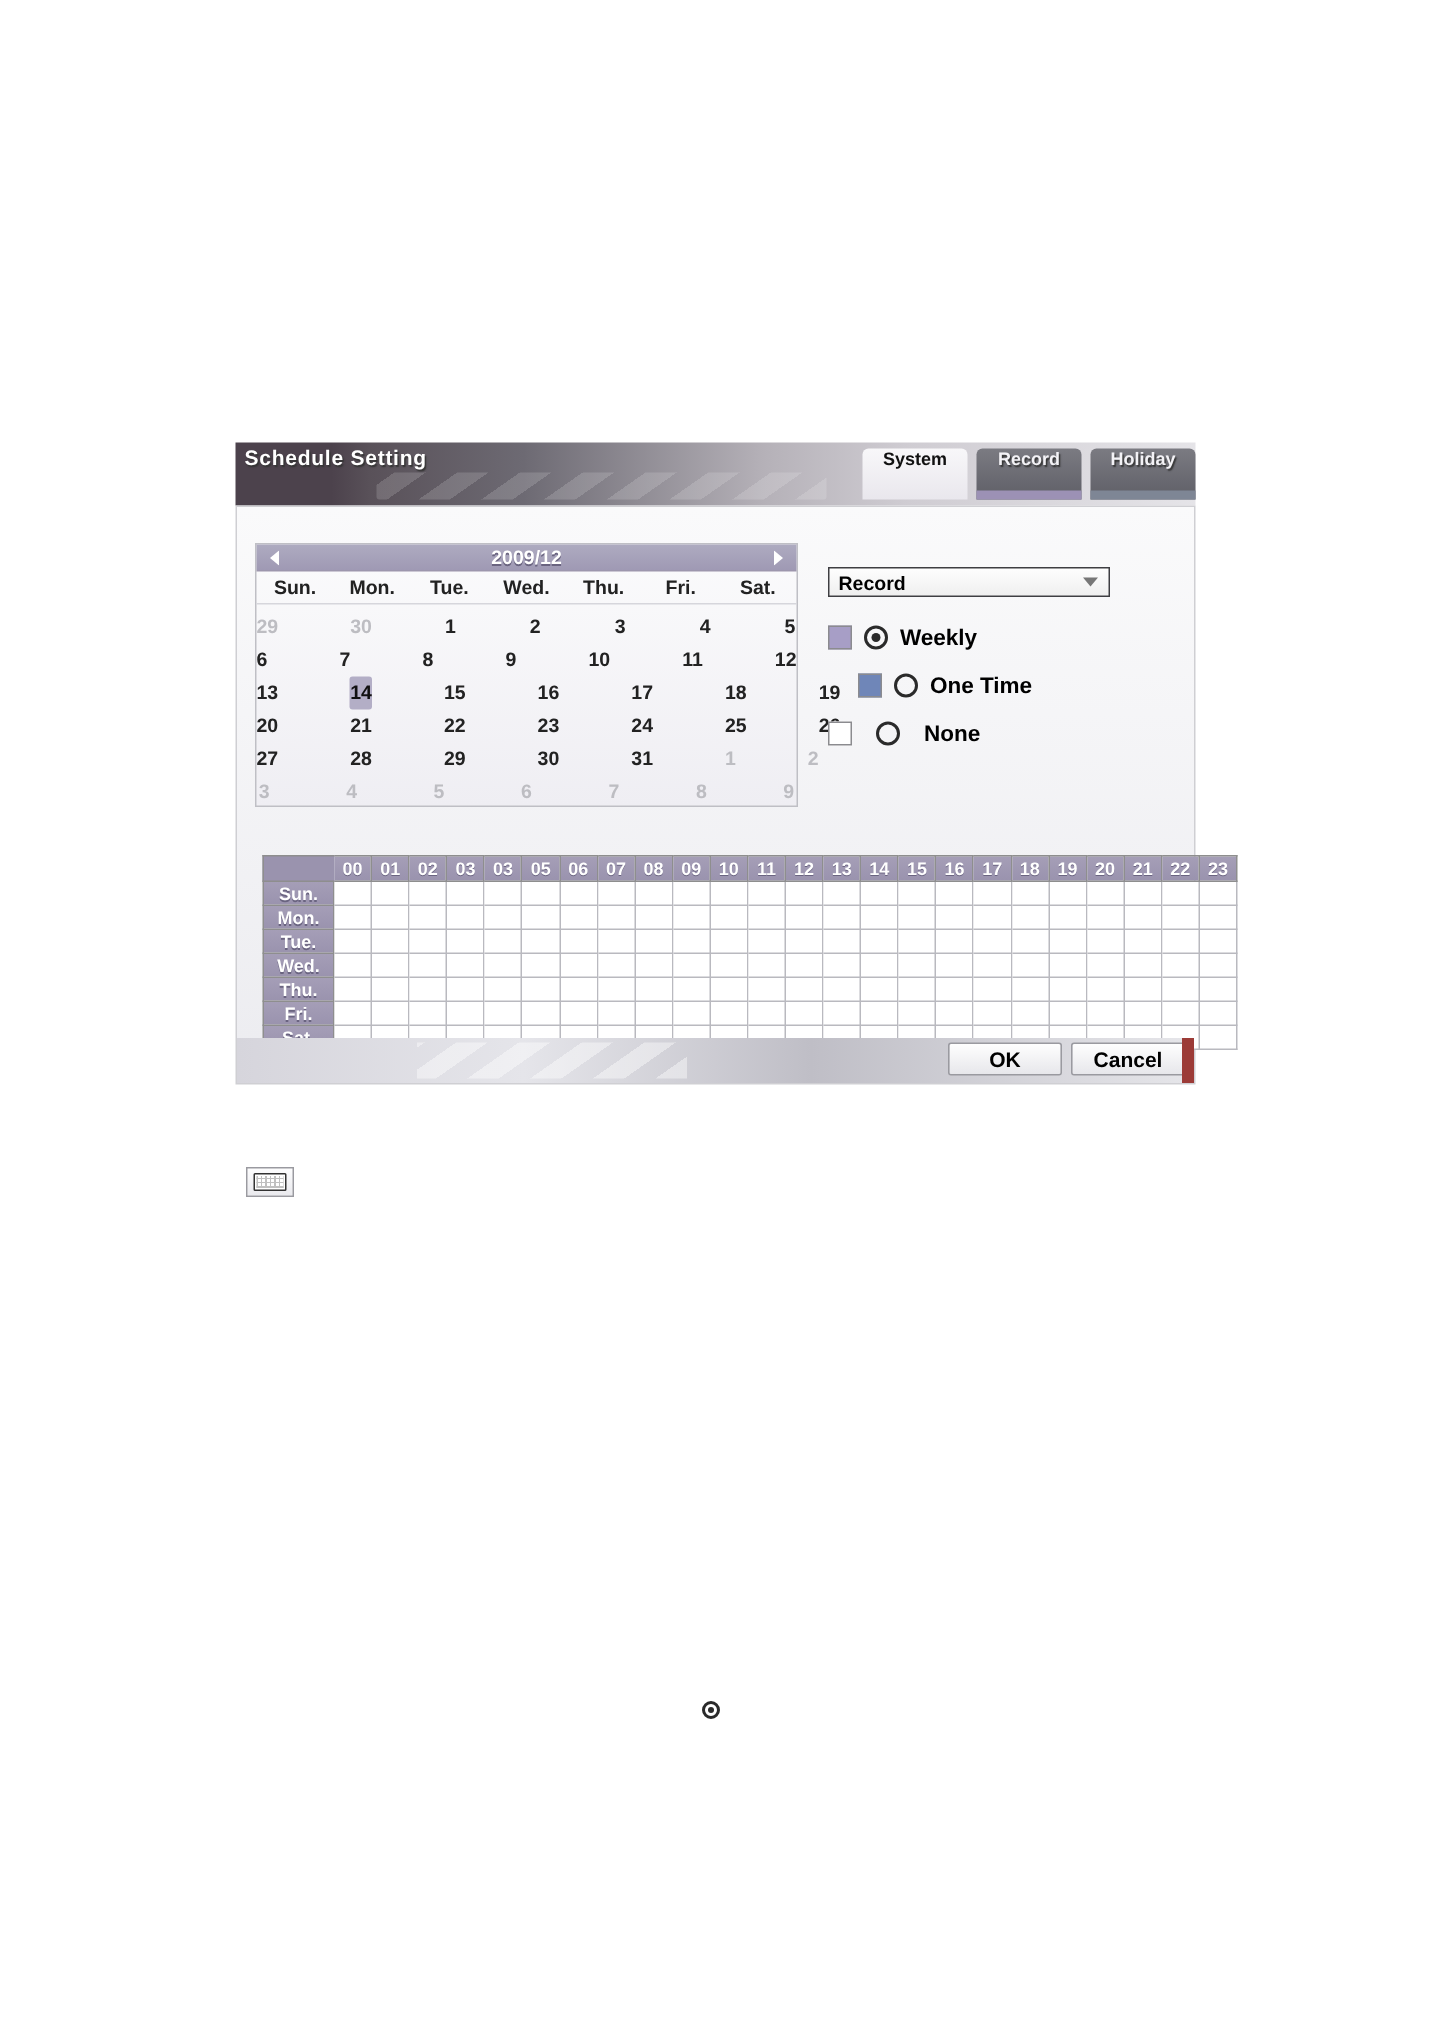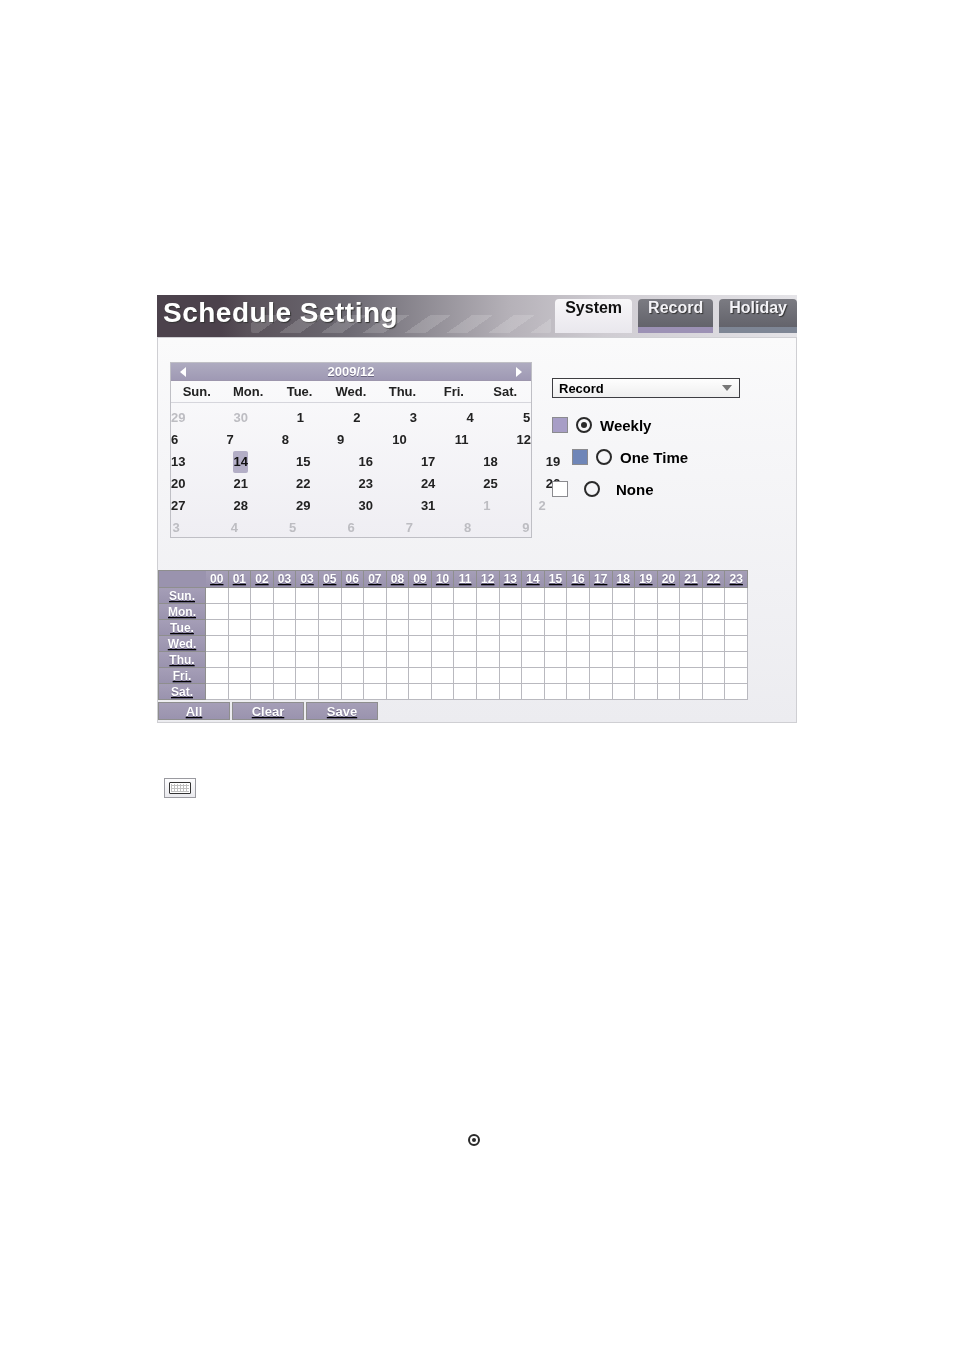--- a/index.html
+++ b/index.html
@@ -22,21 +22,21 @@
       #4c424c 0%, #4c424c 10%,
       #595159 14%,
       #6d6a73 30%,
       #b5b1b8 55%,
       #cfccd2 70%,
       #e5e4e8 100%);
   }
   .title-text {
     position: absolute;
     left: 6px; top: 2px;
-    font-size: 28px;
+    font-size: 14px;
     font-weight: 700;
     color: #fff;
     letter-spacing: .5px;
     text-shadow: 1px 1px 1px #333;
   }
   .titlebar .gloss {
     position: absolute;
     left: 94px; bottom: 4px;
     width: 300px; height: 18px;
     background: repeating-linear-gradient(
@@ -53,21 +53,21 @@
     display: flex;
     gap: 6px;
   }
   .top-tab {
     position: relative;
     min-width: 70px;
     height: 34px;
     padding: 0 10px;
     display: flex; align-items: flex-start; justify-content: center;
     font-weight: 700;
-    font-size: 16px;
+    font-size: 12px;
     border-radius: 4px 4px 0 0;
   }
   .top-tab-system {
     background: linear-gradient(#f8f7f9,#e9e7ed);
     color: #111;
   }
   .top-tab-record, .top-tab-holiday {
     background: linear-gradient(#7b7b82,#5e5e66);
     color: #f3f2f6;
     text-shadow: 1px 1px 1px #333;
@@ -184,24 +184,23 @@
   .radio.checked::after {
     content: "";
     width: 6px; height: 6px;
     background: #2a2a2a;
     border-radius: 50%;
   }
 
   
   .grid {
     position: absolute;
-    left: 0; top: 232px;
-    width: 590px;
+    left: 17px; top: 232px;
+    width: 650px;
     font-size: 12px;
-    text-decoration: underline;
   }
   .grid-hours {
     display: grid;
     grid-template-columns: 48px repeat(24, 1fr);
     height: 18px;
   }
   .grid-hours .corner {
     background: #9a93ae;
     border-left: 1px solid #8e8e8e;
     border-top: 1px solid #8e8e8e;
@@ -679,20 +678,28 @@
             <div class="cell"></div>
           </div>
         </div>
       <div class="grid-btns" id="grid-btns">
           <div class="gbtn">All</div>
           <div class="gbtn">Clear</div>
           <div class="gbtn">Save</div>
         </div>
     </div>
 
+    <div class="bottombar">
+      <div class="gloss"></div>
+      <div class="okcancel">
+        <div class="btn">OK</div>
+        <div class="btn">Cancel</div>
+      </div>
+      <div class="red-tab"></div>
+    </div>
 
   </div>
 </div>
 
 <div class="kbd-icon">
   <div class="kbd"></div>
 </div>
 
 <div class="inline-radio"></div>
 

